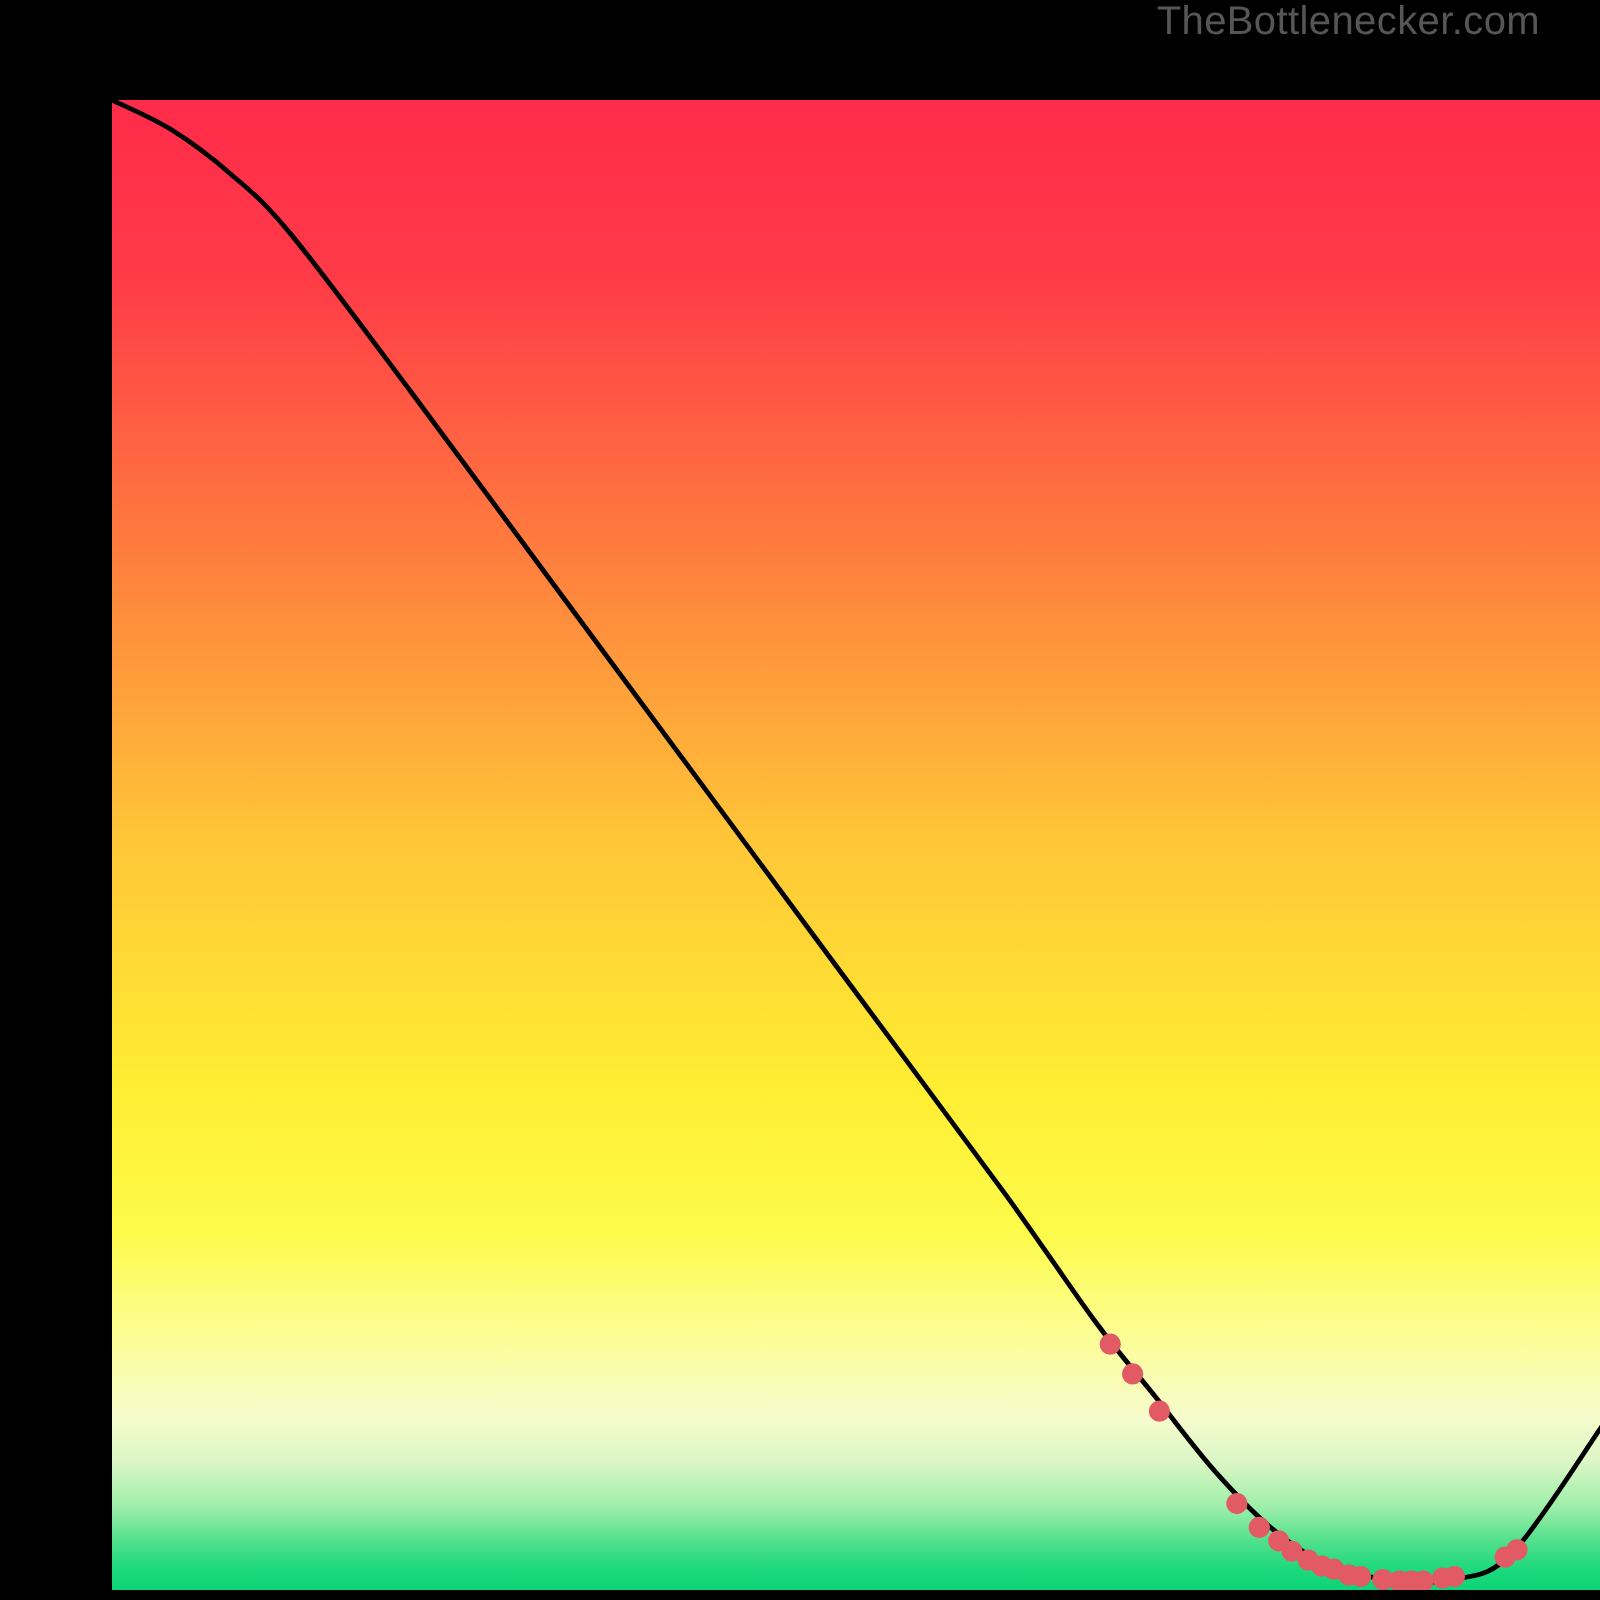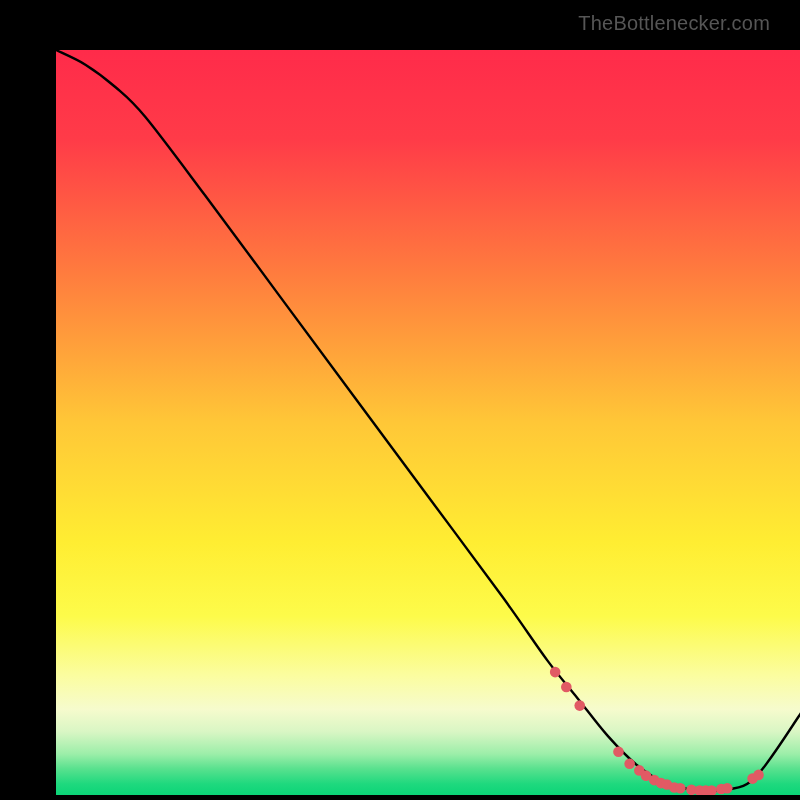--- a/index.html
+++ b/index.html
@@ -13,21 +13,21 @@
   .frame {
     position: absolute;
     left: 28px;
     top: 25px;
     width: 745px;
     height: 745px;
     background: #000;
   }
   .attribution {
     position: absolute;
-    top: 12px;
+    top: 0;
     right: 30px;
     font-family: Arial, Helvetica, sans-serif;
     font-size: 20px;
     font-weight: 500;
     color: #565656;
     letter-spacing: 0.2px;
   }
   svg {
     position: absolute;
     left: 28px;

